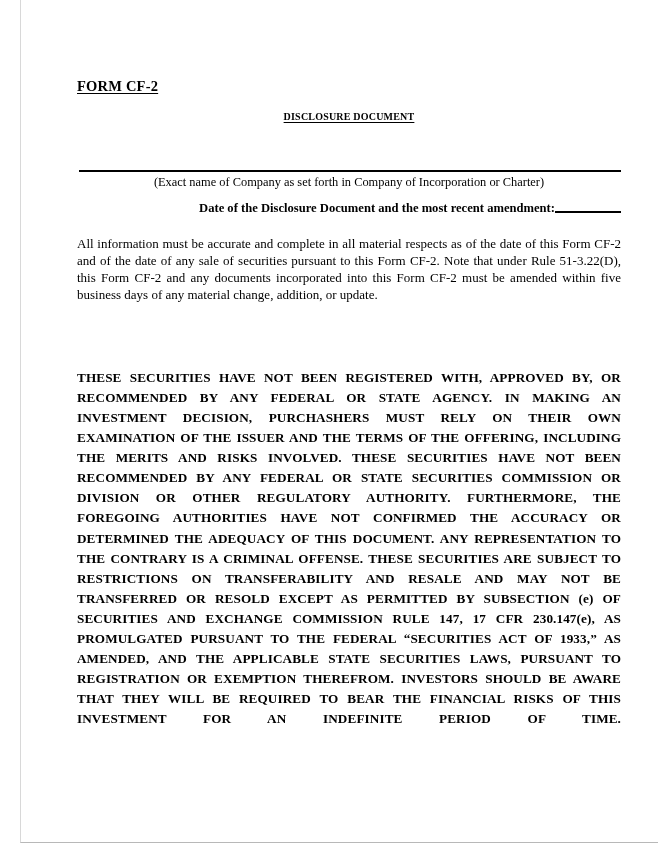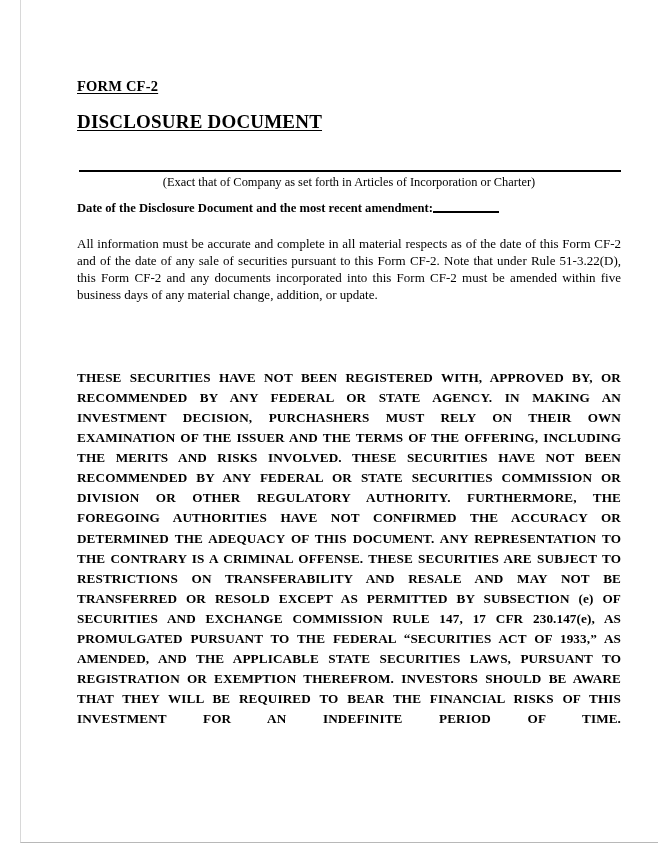--- a/index.html
+++ b/index.html
@@ -49,21 +49,22 @@
     text-underline-offset: 2px;
     white-space: nowrap;
   }
 
   
   .doc-title {
     position: absolute;
     left: 0px;
     top: 111px;
     width: 544px;
-    font-size: 19px;
+    text-align: center;
+    font-size: 10px;
     font-weight: bold;
     letter-spacing: 0.2px;
   }
   .doc-title span {
     text-decoration: underline;
     text-underline-offset: 2px;
   }
 
   
   .name-rule {
@@ -84,21 +85,21 @@
     text-align: center;
     font-size: 12.4px;
   }
 
   
   .date-line {
     position: absolute;
     left: 0px;
     top: 201px;
     width: 544px;
-    text-align: left;
+    text-align: right;
     font-size: 12.6px;
     font-weight: bold;
     white-space: nowrap;
   }
   .blank-fill {
     display: inline-block;
     width: 66px;
     border-bottom: 2.2px solid #000000;
     vertical-align: -1px;
   }
@@ -138,21 +139,21 @@
 
 <div class="page">
   <div class="content">
 
     <div class="form-no">FORM CF-2</div>
 
     <div class="doc-title"><span>DISCLOSURE DOCUMENT</span></div>
 
     <div class="name-rule"></div>
 
-    <div class="name-caption">(Exact that of Company as set forth in Articles of Incorporation or Charter)</div>
+    <div class="name-caption">(Exact name of Company as set forth in Company of Incorporation or Charter)</div>
 
     <div class="date-line"><span>Date of the Disclosure Document and the most recent amendment:</span><span class="blank-fill"></span></div>
 
     <div class="intro">All information must be accurate and complete in all material respects as of the date of this Form CF-2 and of the date of any sale of securities pursuant to this Form CF-2. Note that under Rule 51-3.22(D), this Form CF-2 and any documents incorporated into this Form CF-2 must be amended within five business days of any material change, addition, or update.</div>
 
     <div class="legend">THESE SECURITIES HAVE NOT BEEN REGISTERED WITH, APPROVED BY, OR RECOMMENDED BY ANY FEDERAL OR STATE AGENCY. IN MAKING AN INVESTMENT DECISION, PURCHASHERS MUST RELY ON THEIR OWN EXAMINATION OF THE ISSUER AND THE TERMS OF THE OFFERING, INCLUDING THE MERITS AND RISKS INVOLVED. THESE SECURITIES HAVE NOT BEEN RECOMMENDED BY ANY FEDERAL OR STATE SECURITIES COMMISSION OR DIVISION OR OTHER REGULATORY AUTHORITY. FURTHERMORE, THE FOREGOING AUTHORITIES HAVE NOT CONFIRMED THE ACCURACY OR DETERMINED THE ADEQUACY OF THIS DOCUMENT. ANY REPRESENTATION TO THE CONTRARY IS A CRIMINAL OFFENSE. THESE SECURITIES ARE SUBJECT TO RESTRICTIONS ON TRANSFERABILITY AND RESALE AND MAY NOT BE TRANSFERRED OR RESOLD EXCEPT AS PERMITTED BY SUBSECTION (e) OF SECURITIES AND EXCHANGE COMMISSION RULE 147, 17 CFR 230.147(e), AS PROMULGATED PURSUANT TO THE FEDERAL “SECURITIES ACT OF 1933,” AS AMENDED, AND THE APPLICABLE STATE SECURITIES LAWS, PURSUANT TO REGISTRATION OR EXEMPTION THEREFROM. INVESTORS SHOULD BE AWARE THAT THEY WILL BE REQUIRED TO BEAR THE FINANCIAL RISKS OF THIS INVESTMENT FOR AN INDEFINITE PERIOD OF TIME.</div>
 
   </div>
 </div>
 

